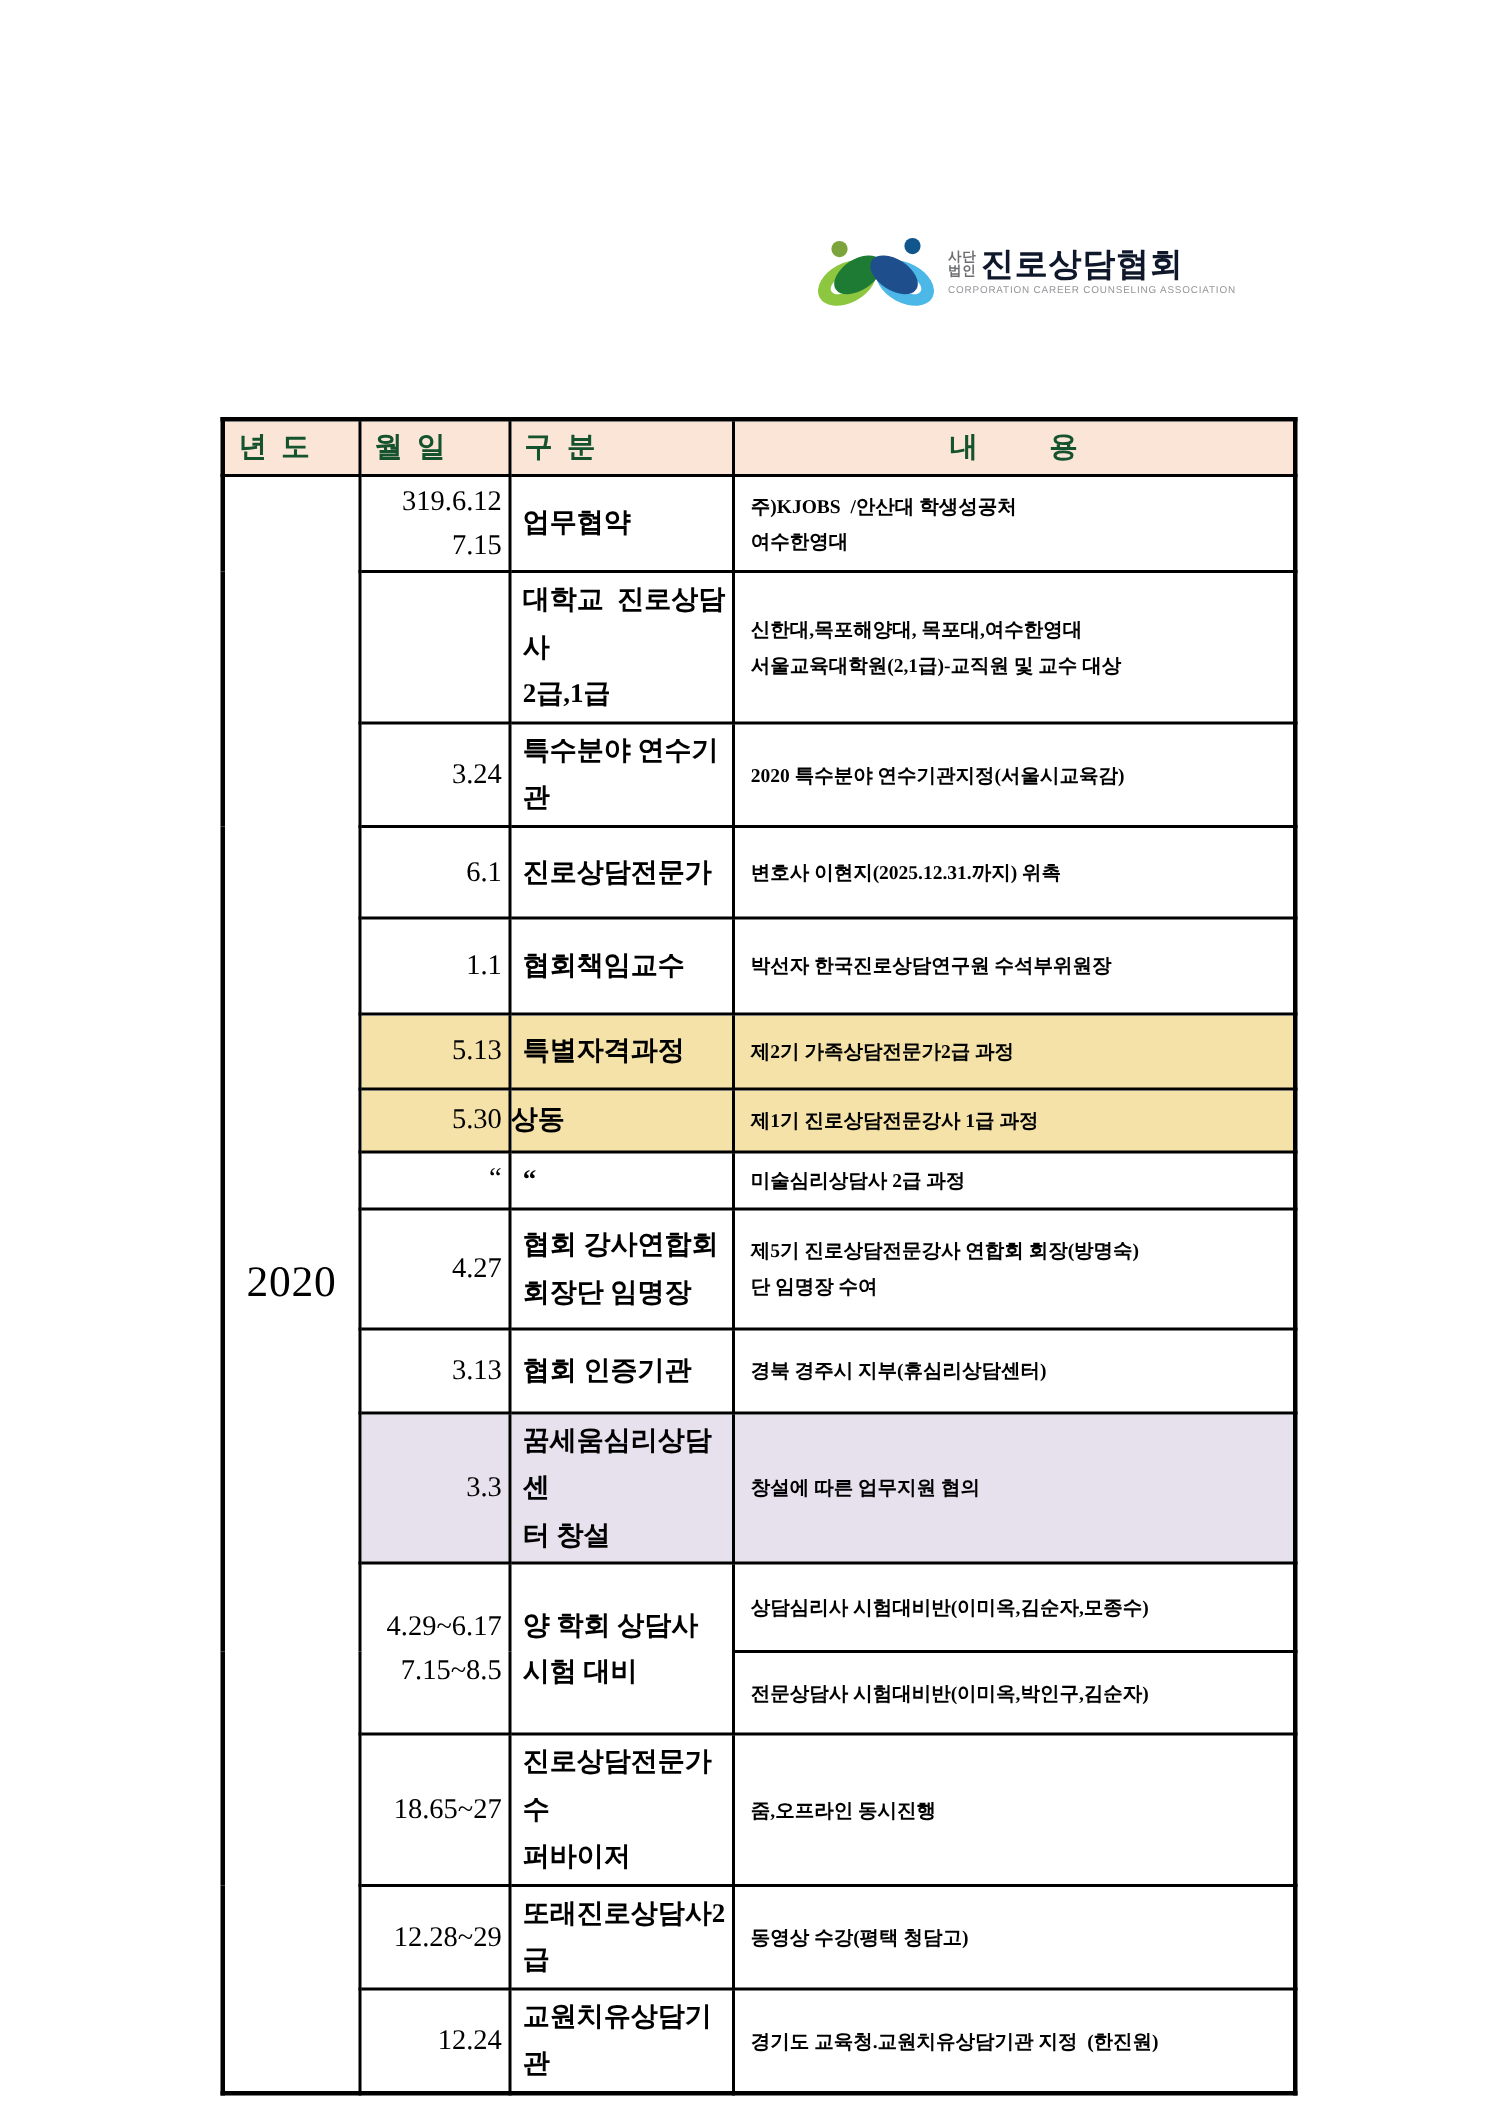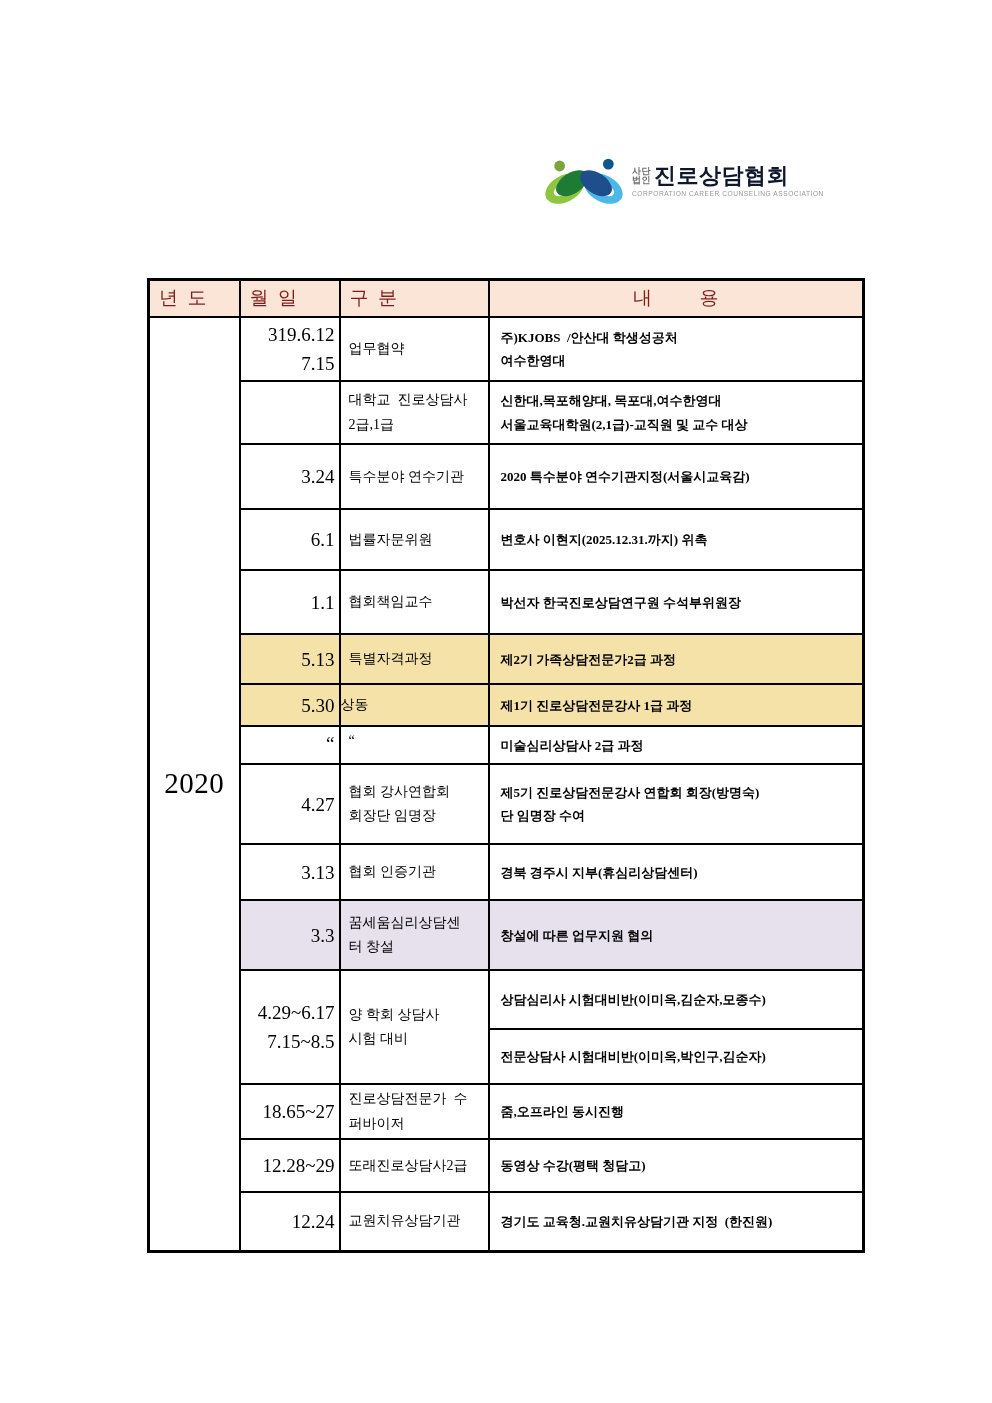--- a/index.html
+++ b/index.html
@@ -27,34 +27,34 @@
   }
 
   
   table.hist {
     position:absolute; left:147px; top:278px; width:715px;
     border-collapse:collapse; table-layout:fixed;
     border:3px solid #000;
   }
   .hist th, .hist td { border:2px solid #000; overflow:hidden; }
   .hist th {
-    background:#FBE5D6; font-size:19px; font-weight:400; color:#7f1d1d;
+    background:#FBE5D6; font-size:19px; font-weight:700; color:#14532d;
     text-align:left; padding:2px 0 2px 9px; white-space:pre; vertical-align:middle;
   }
   .hist th.center { text-align:center; padding-left:0; }
   td.year {
     font-size:29px; font-weight:400; text-align:center; vertical-align:middle;
     letter-spacing:0.5px; background:#fff;
   }
   td.date {
     font-size:19px; font-weight:400; padding:2px 4px 2px 9px; vertical-align:middle;
     white-space:pre-wrap; word-break:break-all; line-height:1.55;text-align:right;
   }
   td.cat {
-    font-size:14px; font-weight:400; padding:2px 4px 2px 8px; vertical-align:middle;
+    font-size:18px; font-weight:700; padding:2px 4px 2px 8px; vertical-align:middle;
     white-space:pre-wrap; line-height:1.75;
   }
   td.content {
     font-size:13px; font-weight:700; padding:2px 6px 2px 11px; vertical-align:middle;
     white-space:pre-wrap; line-height:1.8;margin-left:44px;
   }
   td.center { padding-left:0; }
   td.top { vertical-align:top; padding-top:2px; }
   tr.hl-yellow td.date, tr.hl-yellow td.cat, tr.hl-yellow td.content { background:#F4E2A8; }
   tr.hl-purple td.date, tr.hl-purple td.cat, tr.hl-purple td.content { background:#E6E1ED; }
@@ -121,21 +121,21 @@
       </tr>
 
       <tr style="height:65px">
         <td class="date">3.24</td>
         <td class="cat">특수분야 연수기관</td>
         <td class="content">2020 특수분야 연수기관지정(서울시교육감)</td>
       </tr>
 
       <tr style="height:61px">
         <td class="date">6.1</td>
-        <td class="cat">법률자문위원</td>
+        <td class="cat">진로상담전문가</td>
         <td class="content">변호사 이현지(2025.12.31.까지) 위촉</td>
       </tr>
 
       <tr style="height:64px">
         <td class="date">1.1</td>
         <td class="cat">협회책임교수</td>
         <td class="content">박선자 한국진로상담연구원 수석부위원장</td>
       </tr>
 
       <tr style="height:50px" class="hl-yellow">

